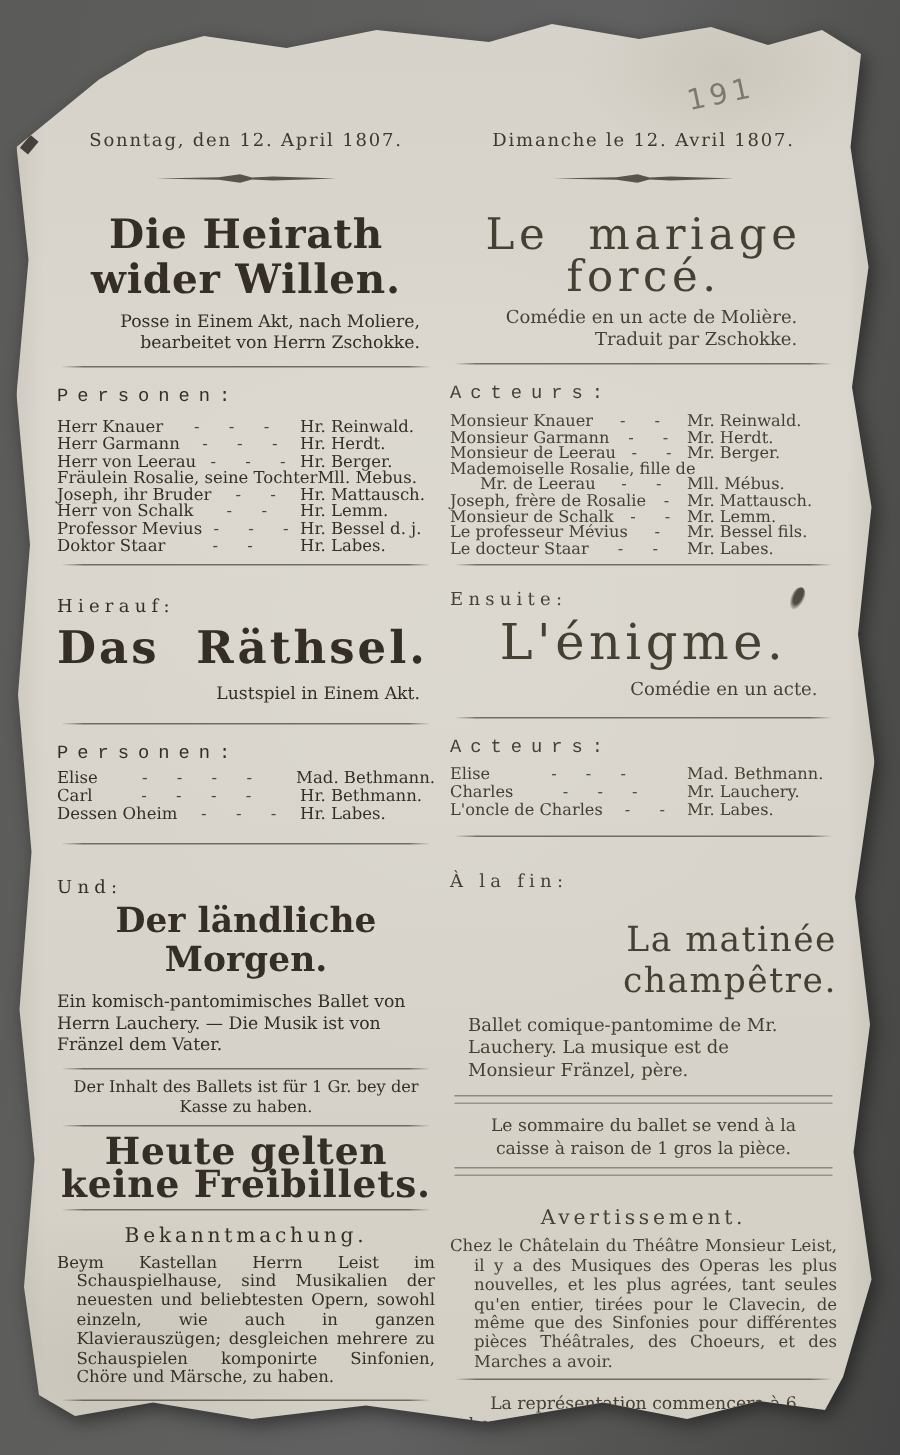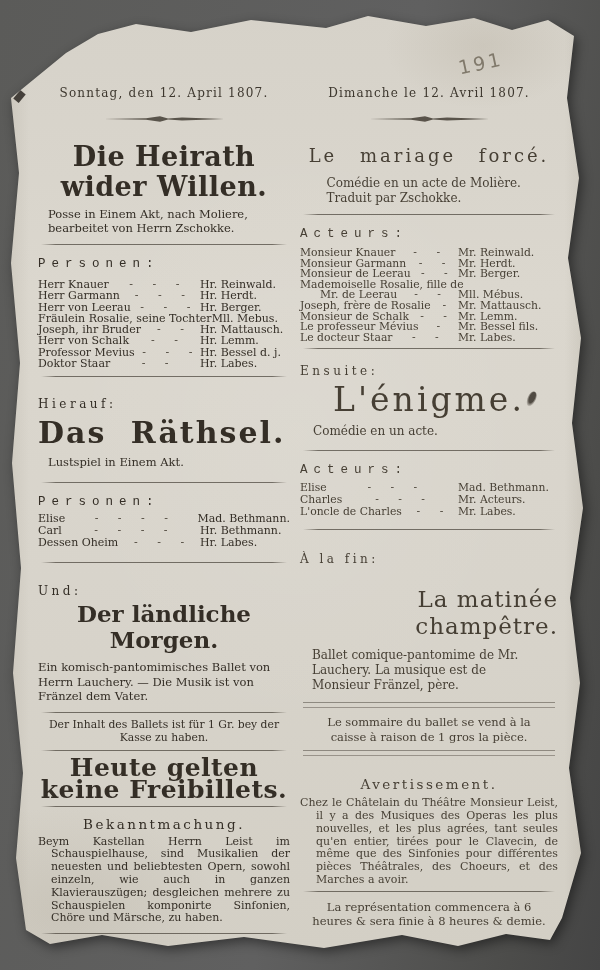--- a/index.html
+++ b/index.html
@@ -28,22 +28,22 @@
       10px 850px, 17px 765px, 7px 665px, 15px 560px, 6px 455px, 14px 355px, 5px 255px, 13px 165px);
   }
   .col { position: absolute; top: 78px; color: #342e26; }
   .col-left  { left: 32px;  width: 252px; }
   .col-right { left: 294px; width: 258px; color: #463f34; }
 
   .date-line { text-align: center; font-size: 12px; line-height: 14px; letter-spacing: 1.2px; color: #3d372e; }
   .ornament { display: block; margin: 14px auto 0; opacity: .8; }
 
   .title-de-1 { margin-top: 18px; font-size: 27px; line-height: 30px; font-weight: bold; text-align: center; letter-spacing: .5px; }
-  .title-fr-1 { margin-top: 18px; font-size: 18px; line-height: 28px; text-align: center; letter-spacing: 3px; word-spacing: 14px; }
-  .subtitle { margin: 5px auto 0; font-size: 11.5px; line-height: 14px; text-align: left; max-width: 232px; }
+  .title-fr-1 { margin-top: 18px; font-size: 29px; line-height: 28px; text-align: center; letter-spacing: 3px; word-spacing: 14px; }
+  .subtitle { margin: 5px auto 0; font-size: 11.5px; line-height: 14px; text-align: right; max-width: 232px; }
   .subtitle-fr1 { max-width: 205px; margin-top: 6px; line-height: 14.5px; font-size: 12px; }
 
   .rule { height: 1px; margin: 9px 3px 0; opacity: .65;
     background: linear-gradient(90deg, transparent 0%, #3a342b 6%, #3a342b 94%, transparent 100%); }
   .rule.double { height: 4px; background: none; border-top: 1px solid rgba(58,52,43,.7); border-bottom: 1px solid rgba(58,52,43,.6); }
 
   .cast-heading { margin-top: 12px; font-size: 12.5px; line-height: 15px; letter-spacing: 6px; font-family: Liberation Mono, monospace; }
   .cast { margin-top: 7px; }
   .cast-row { display: flex; align-items: baseline; font-size: 11px; line-height: 11.3px; }
   .col-right .cast-row { line-height: 10.6px; font-size: 10.8px; }
@@ -255,21 +255,21 @@
     <div class="cast-heading">Acteurs:</div>
     <div class="cast cast2" style="margin-top:4px">
       <div class="cast-row">
             <span class="role">Elise</span>
             <span class="sep">- - -</span>
             <span class="actor">Mad. Bethmann.</span>
           </div>
       <div class="cast-row">
             <span class="role">Charles</span>
             <span class="sep">- - -</span>
-            <span class="actor">Mr. Acteurs.</span>
+            <span class="actor">Mr. Lauchery.</span>
           </div>
       <div class="cast-row">
             <span class="role">L'oncle de Charles</span>
             <span class="sep">- -</span>
             <span class="actor">Mr. Labes.</span>
           </div>
     </div>
     <div class="rule" style="margin-top:12px"></div>
 
     <div class="lead-in" style="margin-top:22px">À la fin:</div>

